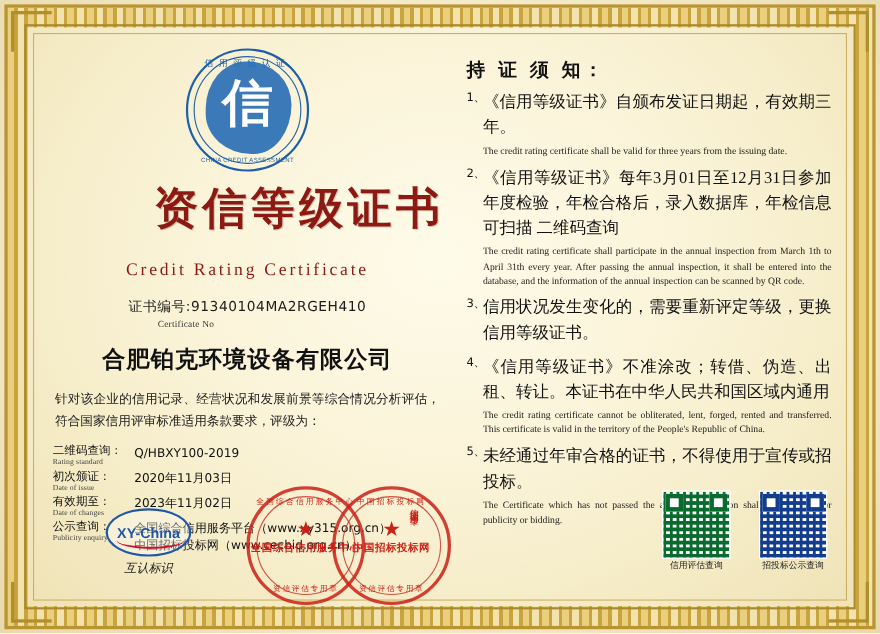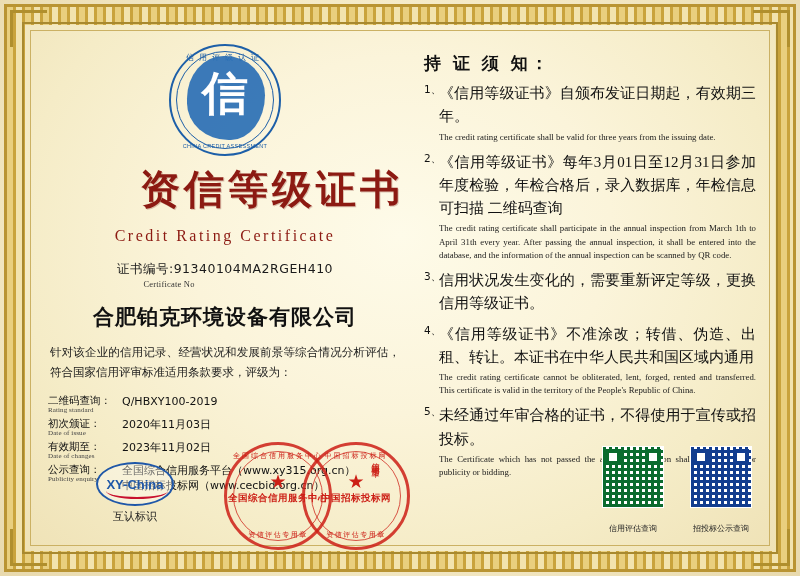--- a/index.html
+++ b/index.html
@@ -156,21 +156,21 @@
     letter-spacing: 4px;
     margin-top: 6px;
     font-family: "DejaVu Sans", sans-serif;
     text-shadow: 1px 1px 0 rgba(120,30,20,.25);
   }
   .title-en {
     text-align: center;
     font-size: 16px;
     color: #8c1a12;
     letter-spacing: 2.5px;
-    margin-top: 10px;
+    margin-top: 20px;
     font-family: "Liberation Serif", serif;
   }
   .certno-row {
     text-align: center;
     margin-top: 16px;
     font-size: 12.5px;
     color: #1b1b1b;
     font-family: "DejaVu Sans", sans-serif;
     letter-spacing: .5px;
   }
@@ -329,20 +329,21 @@
     width: 62px;
     height: 14px;
     border-bottom: 2px solid #c8102e;
     border-radius: 0 0 50% 50%;
   }
   .xy-caption {
     margin-top: 3px;
     font-size: 11px;
     color: #1a1a1a;
     font-family: "DejaVu Sans", sans-serif;
+    font-style: italic;
   }
 
   .red-seal {
     position: absolute;
     left: 190px;
     top: -2px;
     width: 108px;
     height: 108px;
   }
   .red-seal .ring {
@@ -442,21 +443,21 @@
     content: "";
     position: absolute;
     width: 16px; height: 16px;
     border: 4px solid #111;
     background: #fff;
     box-sizing: border-box;
   }
   .qr::before { top: 2px; left: 2px; }
   .qr::after { top: 2px; right: 2px; }
   .qr-caption {
-    margin-top: 15px;
+    margin-top: 0;
     font-size: 8px;
     color: #222;
     font-family: "DejaVu Sans", sans-serif;
   }
   .qr.green {
     background-image:
       repeating-linear-gradient(90deg, #0a6b2e 0 3px, transparent 3px 6px),
       repeating-linear-gradient(0deg, #0a6b2e 0 3px, transparent 3px 6px);
   }
   .qr.green::before, .qr.green::after { border-color: #0a6b2e; }

